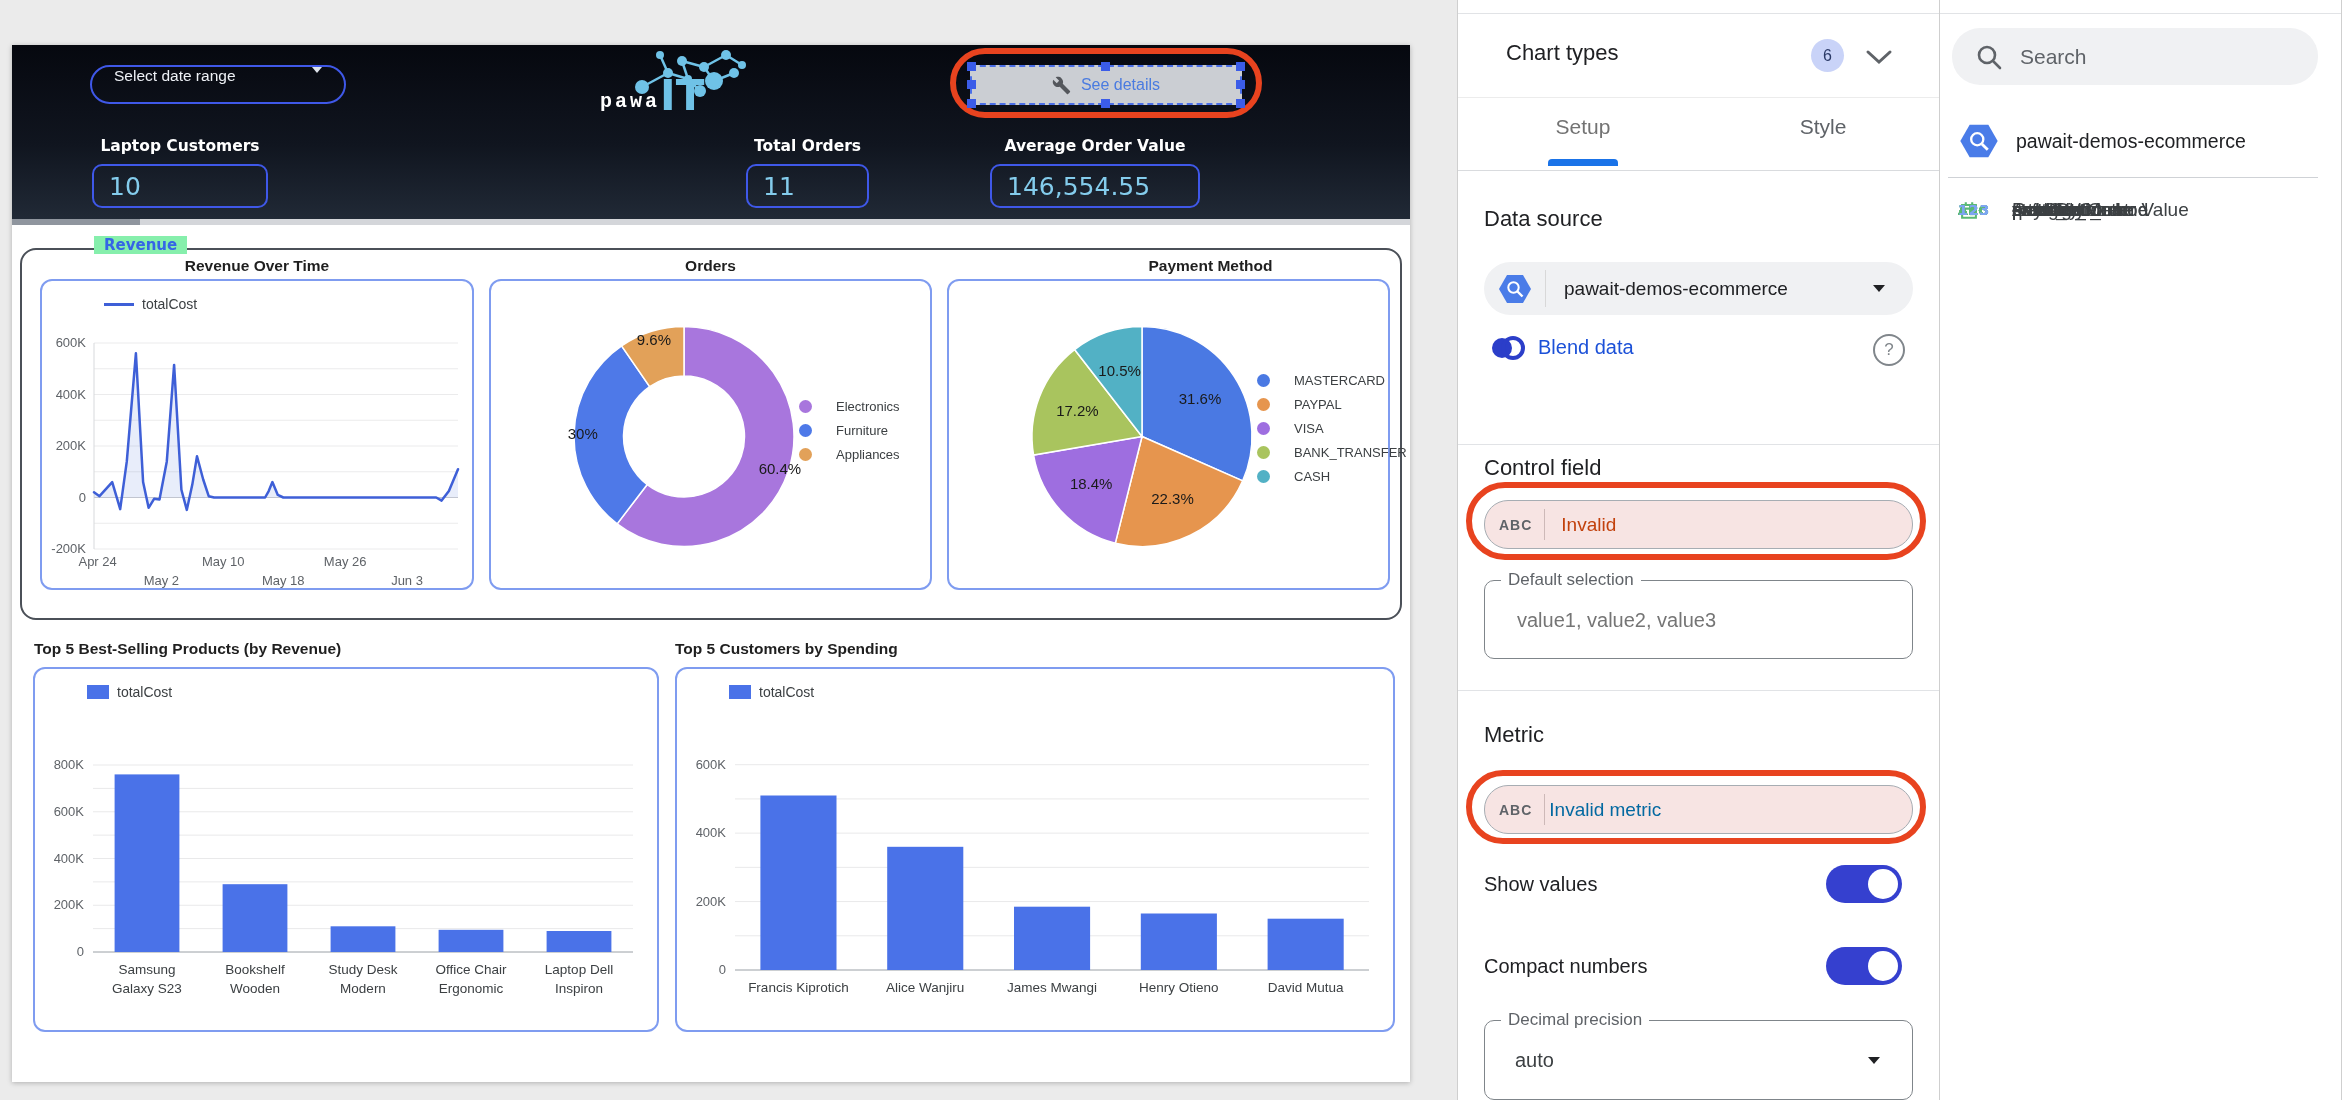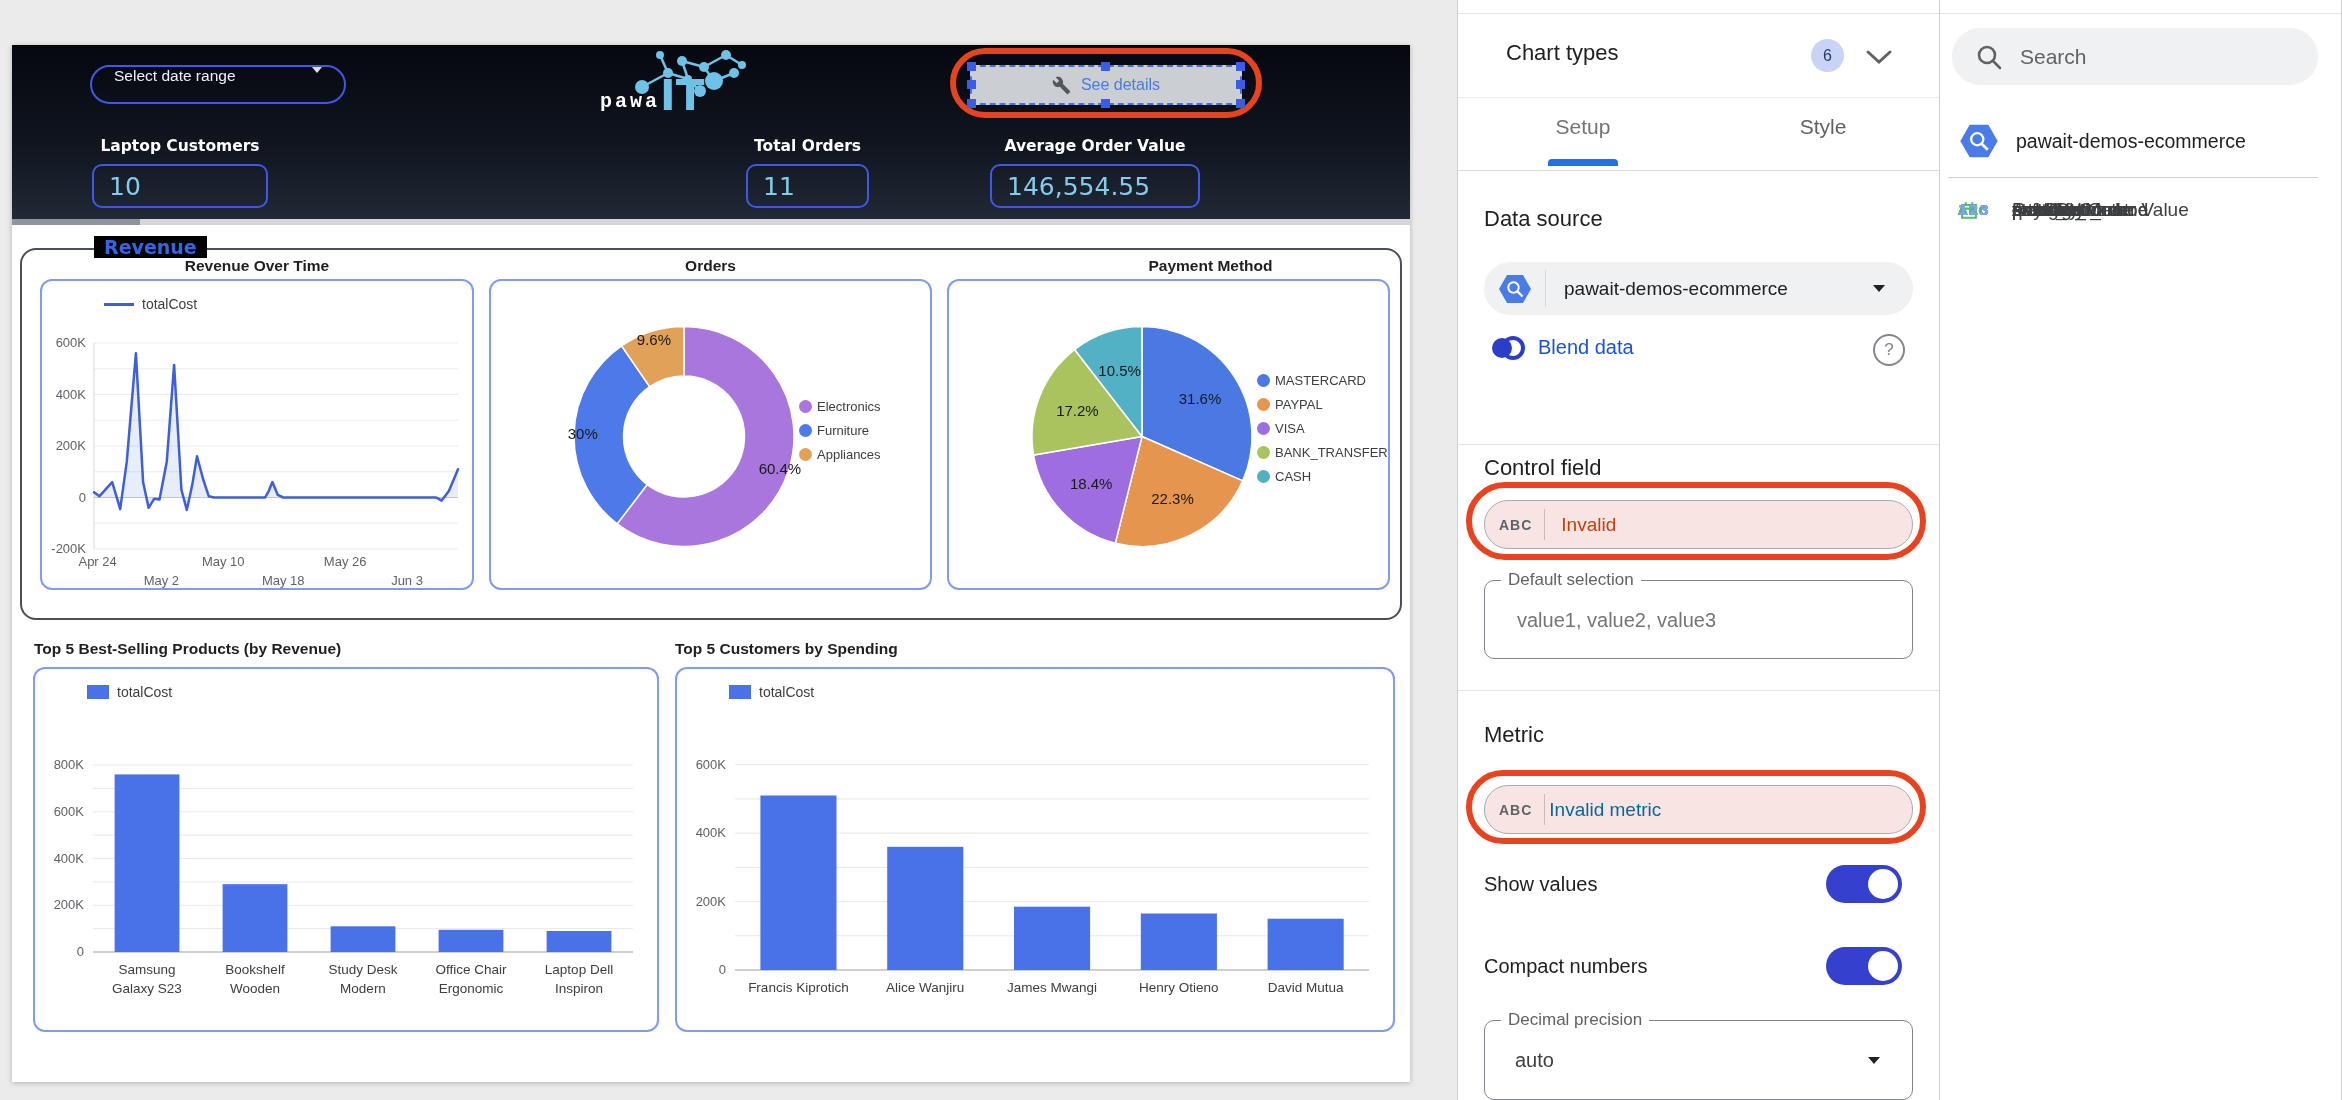--- a/index.html
+++ b/index.html
@@ -25,30 +25,30 @@
   #sd-ring{left:938px;top:3px;width:312px;height:70px;border-radius:36px;}
   #sd-btn{left:14px;top:11px;width:272px;height:40px;background:#cbced3;border:2px dashed #4a6ee8;display:flex;align-items:center;justify-content:center;gap:10px;color:#4a7be0;font-size:16px;}
   .hnd{position:absolute;width:9px;height:9px;background:#3b5ce8;}
   
   .kpi{position:absolute;top:92px;text-align:center;}
   .kpi .lbl{color:#fff;font-size:15.5px;font-weight:bold;margin-bottom:9px;font-family:"DejaVu Sans",sans-serif;}
   .kpi .box{height:44px;border:2px solid #3f58e8;border-radius:10px;display:flex;align-items:center;box-sizing:border-box;}
   .kpi .val{color:#84ccec;font-size:25px;padding-left:15px;font-family:"DejaVu Sans",sans-serif;}
   
   #rev-box{left:8px;top:203px;width:1382px;height:372px;border:2px solid #4b5058;border-radius:16px;}
-  #rev-tab{position:absolute;left:72px;top:-14px;background:#000000;padding:0 10px;color:#3565e6;font-size:19px;font-weight:bold;font-family:"DejaVu Sans",sans-serif;}
+  #rev-tab{position:absolute;left:72px;top:-14px;background:#86efac;padding:0 10px;color:#3565e6;font-size:15px;font-weight:bold;font-family:"DejaVu Sans",sans-serif;}
   .chart-title{position:absolute;top:7px;text-align:center;font-size:15.5px;font-weight:bold;color:#1f1f1f;}
   .bt-title{position:absolute;font-size:15.5px;font-weight:bold;color:#1f1f1f;}
   .card{position:absolute;background:#fff;border:2px solid #7f9cf0;border-radius:12px;box-sizing:border-box;}
   .chart-box{position:absolute;}
   .line-legend,.bar-legend{position:absolute;display:flex;align-items:center;gap:8px;font-size:14px;color:#3c4043;}
   .lline{width:30px;height:3px;background:#3e5fd7;}
   .lsq{width:22px;height:14px;background:#4a72e8;}
   .pie-legend{position:absolute;display:flex;flex-direction:column;gap:9px;}
-  .leg-item{display:flex;align-items:center;gap:5px;font-size:13px;color:#3c4043;}
+  .leg-item{display:flex;align-items:center;gap:24px;font-size:13px;color:#3c4043;}
   .leg-dot{width:13px;height:13px;border-radius:50%;display:inline-block;}
   .tick{font-size:13px;fill:#5f6368;font-family:"Liberation Sans",sans-serif;}
   .tick2{font-size:13.5px;fill:#3c4043;font-family:"Liberation Sans",sans-serif;}
   .plabel{font-size:15px;fill:#1a1a1a;font-family:"Liberation Sans",sans-serif;}
   
   #setup-panel{left:1457px;top:0;width:483px;height:1100px;background:#fff;border-left:1px solid #cfcfcf;border-right:1px solid #cfcfcf;}
   .divider{position:absolute;left:0;width:100%;height:1px;background:#e1e3e6;}
   .h1{position:absolute;font-size:22px;color:#202124;font-weight:500;}
   .badge{position:absolute;width:33px;height:33px;border-radius:50%;background:#c9d3f8;color:#2b3a67;font-size:16px;display:flex;align-items:center;justify-content:center;}
   .tab{position:absolute;font-size:21px;}

